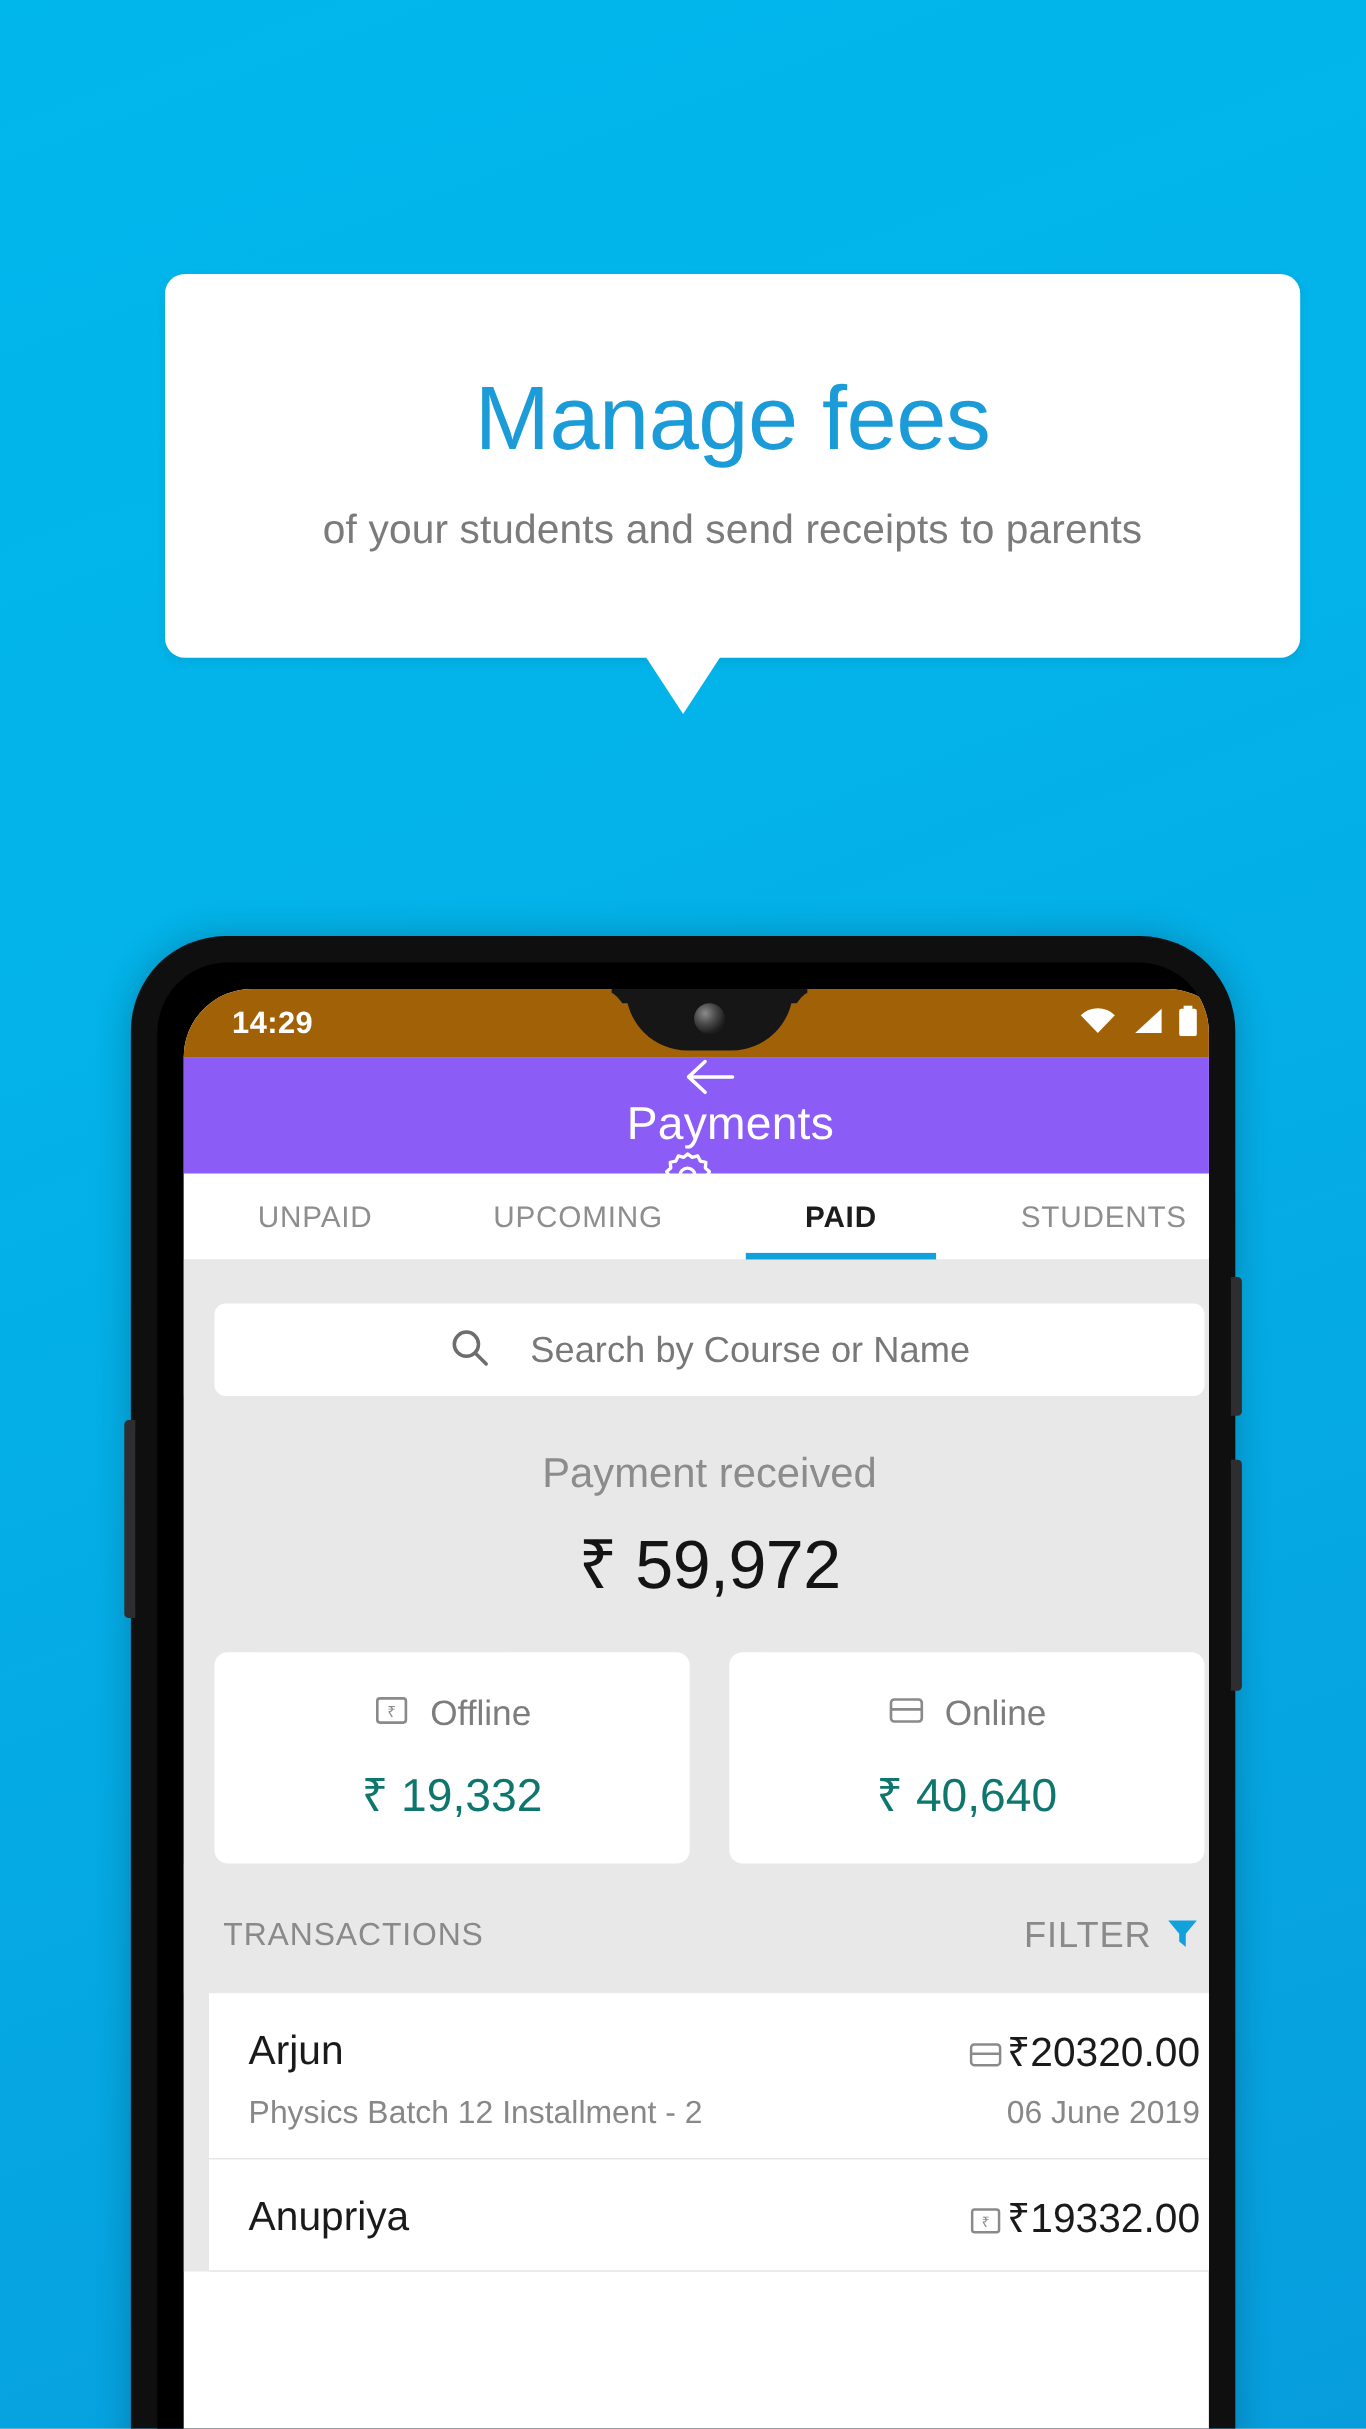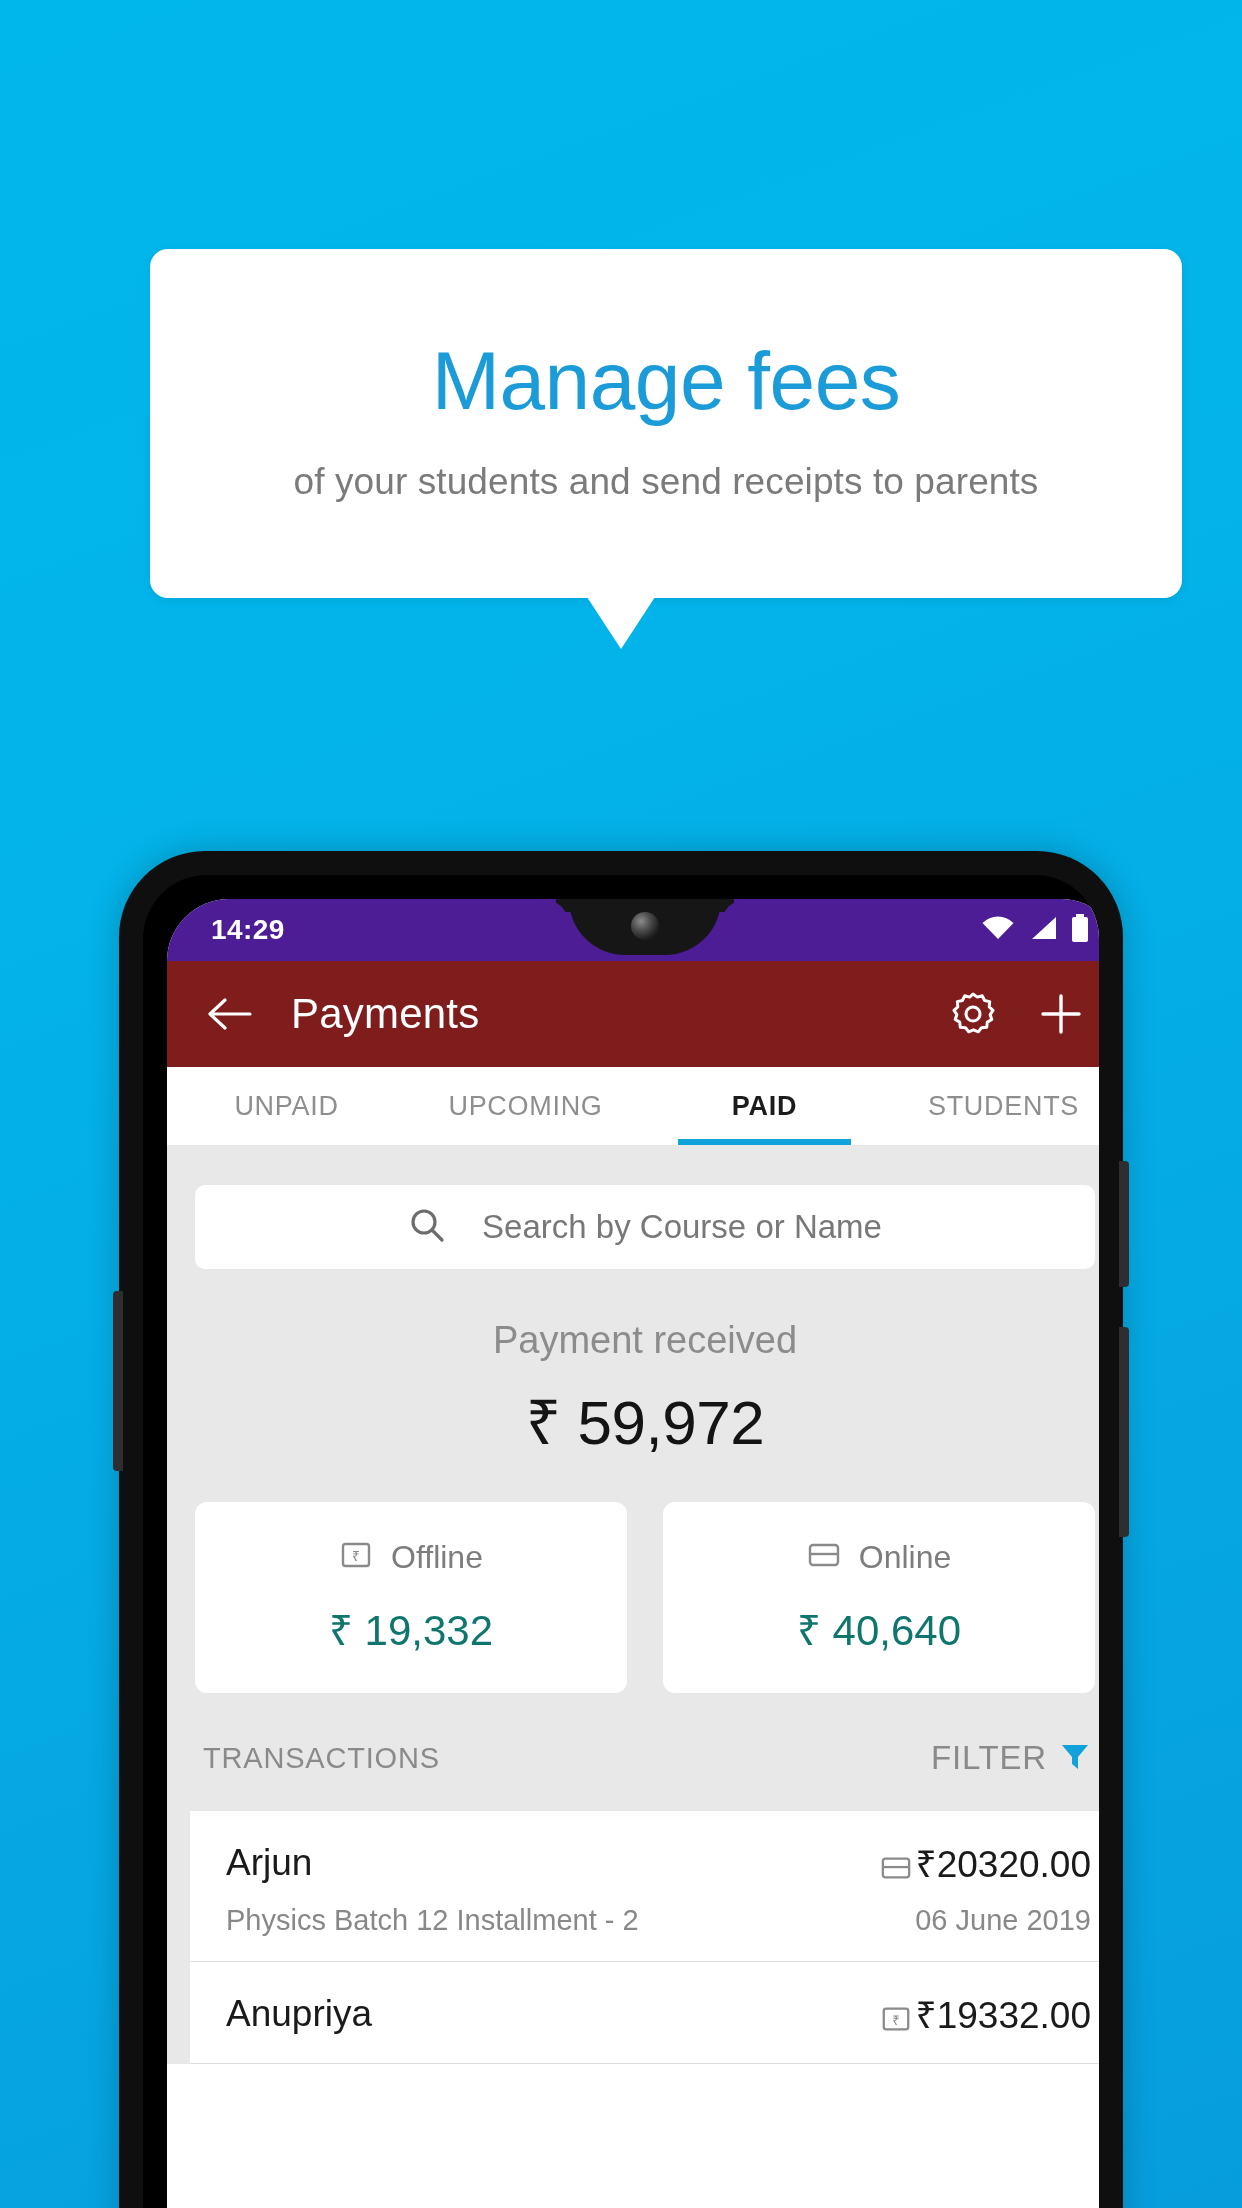--- a/index.html
+++ b/index.html
@@ -104,21 +104,21 @@
     height: 1396px;
     background: #ffffff;
     border-radius: 62px 62px 0 0;
     overflow: hidden;
   }
 
   
   #statusbar {
     position: relative;
     height: 62px;
-    background: #4c1d95;
+    background: #a16207;
     display: flex;
     align-items: center;
     justify-content: space-between;
     padding: 0 34px 0 44px;
     color: #fff;
   }
   #status-time {
     font-size: 28px;
     font-weight: 700;
     letter-spacing: 0.4px;
@@ -163,25 +163,26 @@
     transform: translateX(-50%);
     width: 28px;
     height: 28px;
     border-radius: 50%;
     background: radial-gradient(circle at 36% 33%, #8b8b8b 0%, #4a4a4a 38%, #1c1c1c 72%, #2b2b2b 100%);
   }
 
   
   #appbar {
     height: 106px;
-    background: #7f1d1d;
+    background: #8b5cf6;
     display: flex;
     align-items: center;
     padding: 0 38px 0 38px;
     color: #fff;
+    flex-direction: column;
   }
   #appbar-title {
     font-size: 42px;
     font-weight: 400;
     margin-left: 38px;
     flex: 1;
     letter-spacing: 0.2px;
   }
   .appbar-icon { width: 48px; height: 48px; display:flex; align-items:center; justify-content:center; }
   #gear-btn { margin-right: 40px; }

